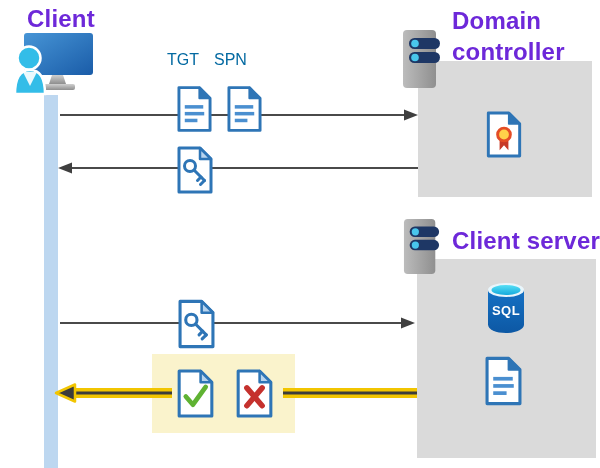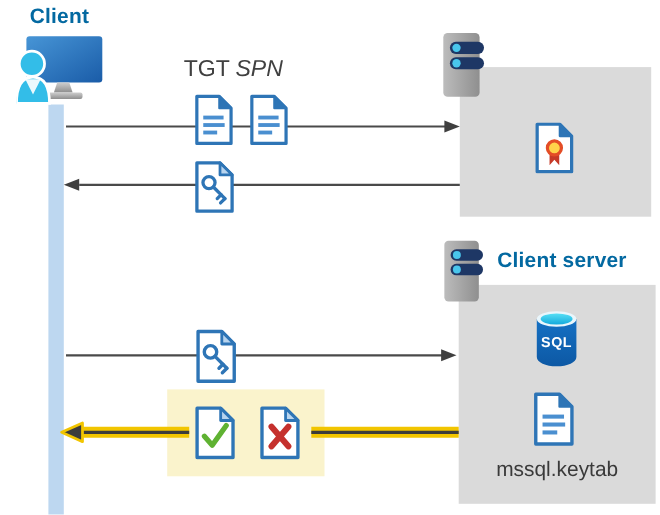--- a/index.html
+++ b/index.html
@@ -1,22 +1,22 @@
 <!DOCTYPE html>
 <html style="--doc-border-blue: #2e75b6; --doc-fold-light: #b8d4ee; --doc-line-blue: #4a8fd0; --lifeline-blue: #bdd7f0; --panel-gray: #dadada; --highlight-yellow-bg: #faf3cc; --arrow-yellow: #f2c500; --arrow-dark: #3c3c3c; --check-green: #5fb232; --cross-red: #c5312d; --sql-blue: #1263b2; --person-cyan: #33bde8;"><head>
 <meta charset="utf-8">
 <style>
   html,body{margin:0;padding:0;background:#fff;}
   #canvas{
     position:relative;width:600px;height:468px;background:#fff;overflow:hidden;
     font-family:"Liberation Sans",sans-serif;
   }
   .abs{position:absolute;}
-  .title{font-weight:bold;color:#0369a1;font-size:19px;line-height:1.28;letter-spacing:.2px;}
-  .small-label{font-size:21px;color:#404040;}
+  .title{font-weight:bold;color:#6d28d9;font-size:24px;line-height:1.28;letter-spacing:.2px;}
+  .small-label{font-size:16px;color:#0369a1;}
   .caption{font-size:19px;color:#3a3a3a;}
   .panel{background:var(--panel-gray,#dadada);z-index:0;}
   .lifeline{background:var(--lifeline-blue,#bdd7f0);z-index:0;}
   .hl-box{background:var(--highlight-yellow-bg,#faf3cc);z-index:0;}
   svg.icon{z-index:2;}
   svg.arrow{z-index:1;overflow:visible;}
   .thin-line{stroke:#4a4a4a;stroke-width:2;}
   .thin-head{fill:#3f3f3f;}
   .doc-outline{fill:#ffffff;stroke:var(--doc-border-blue,#2e75b6);stroke-width:3;stroke-linejoin:round;}
   .fold-solid{fill:var(--doc-border-blue,#2e75b6);stroke:var(--doc-border-blue,#2e75b6);stroke-width:2;stroke-linejoin:round;}
@@ -174,18 +174,18 @@
 
   <svg class="abs icon" style="left:485px;top:356px;" width="37" height="50" viewBox="0 0 36 48">
     <path class="doc-outline" d="M2 2 H23 L34 13 V46 H2 Z"></path>
     <path class="fold-solid" d="M23 2 V13 H34 Z"></path>
     <rect class="doc-line" x="8" y="20" width="19" height="3.6"></rect>
     <rect class="doc-line" x="8" y="27" width="20" height="3.6"></rect>
     <rect class="doc-line" x="8" y="34" width="13" height="3.6"></rect>
   </svg>
 
   <div class="abs title" style="left:27px;top:4px;">Client</div>
+  <div class="abs title" style="left:452px;top:6px;width:118px;">Domain controller</div>
   <div class="abs title" style="left:452px;top:226px;white-space:nowrap;">Client server</div>
   <div class="abs small-label" style="left:167px;top:51px;">TGT</div>
-  <div class="abs small-label" style="left:214px;top:51px;font-style:italic;">SPN</div>
-  <div class="abs caption" style="left:417px;top:417px;width:179px;text-align:center;z-index:2;">mssql.keytab</div>
+  <div class="abs small-label" style="left:214px;top:51px;">SPN</div>
 
 </div>
 
 </body></html>

